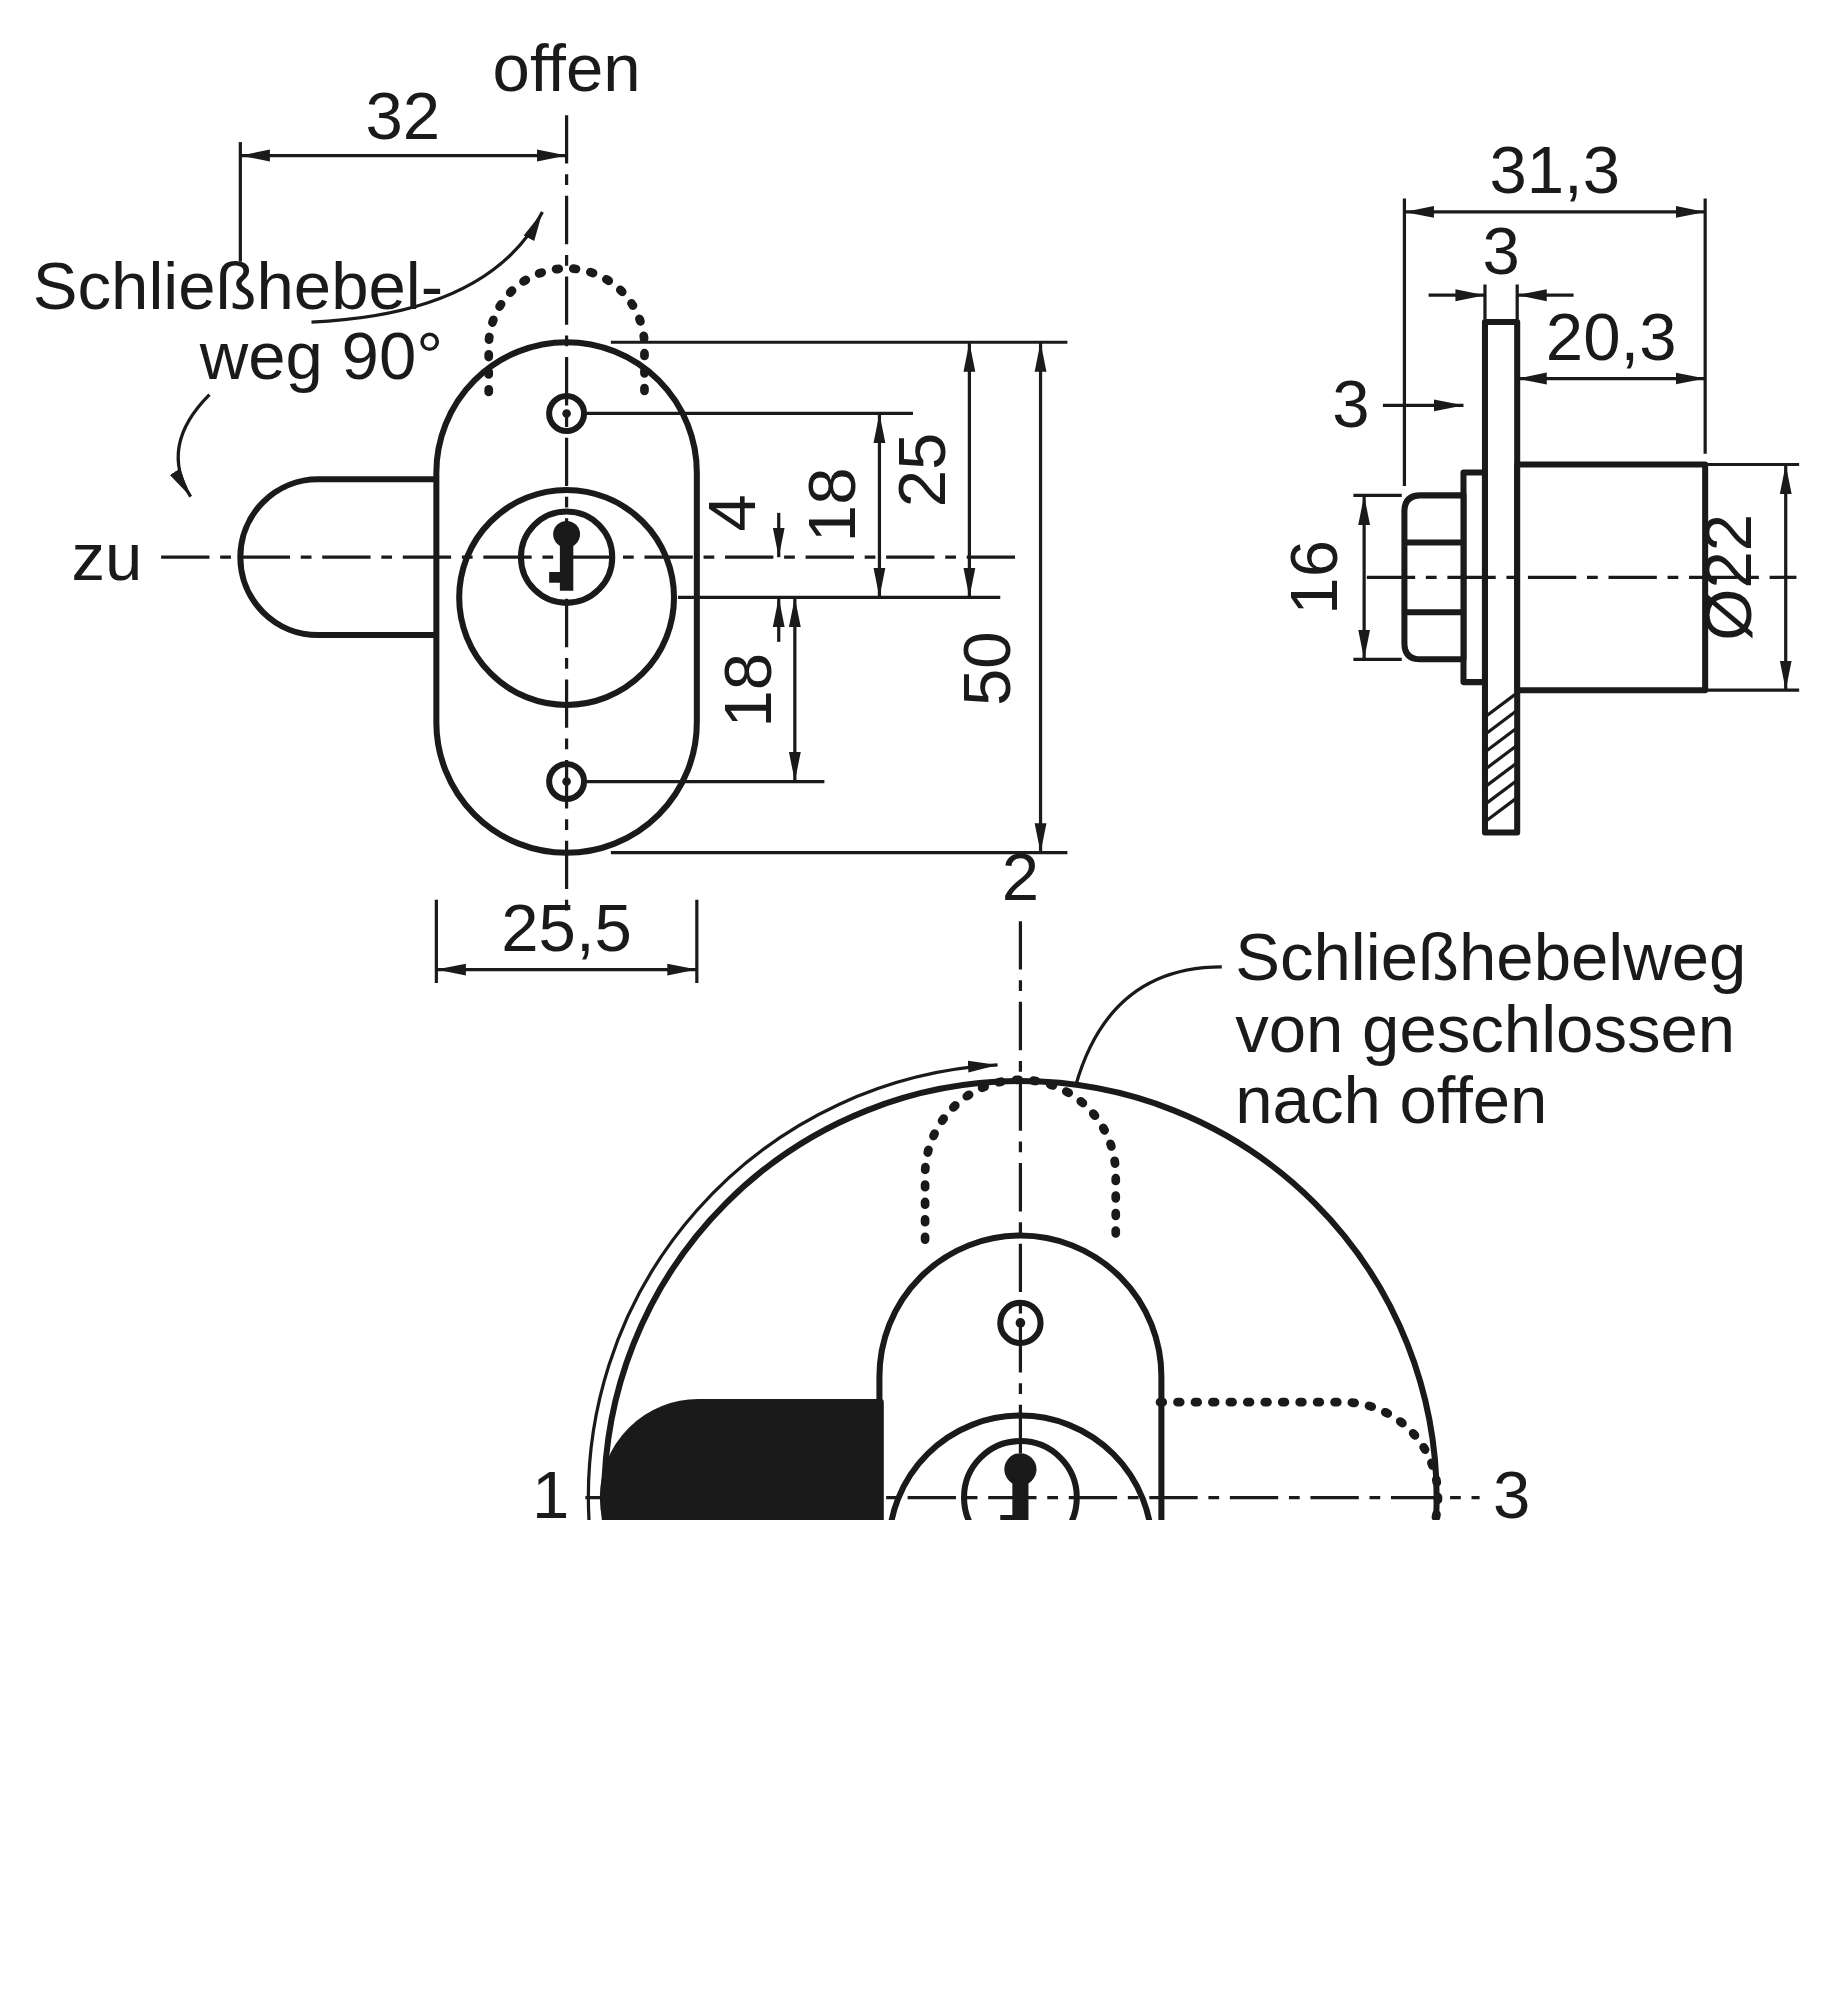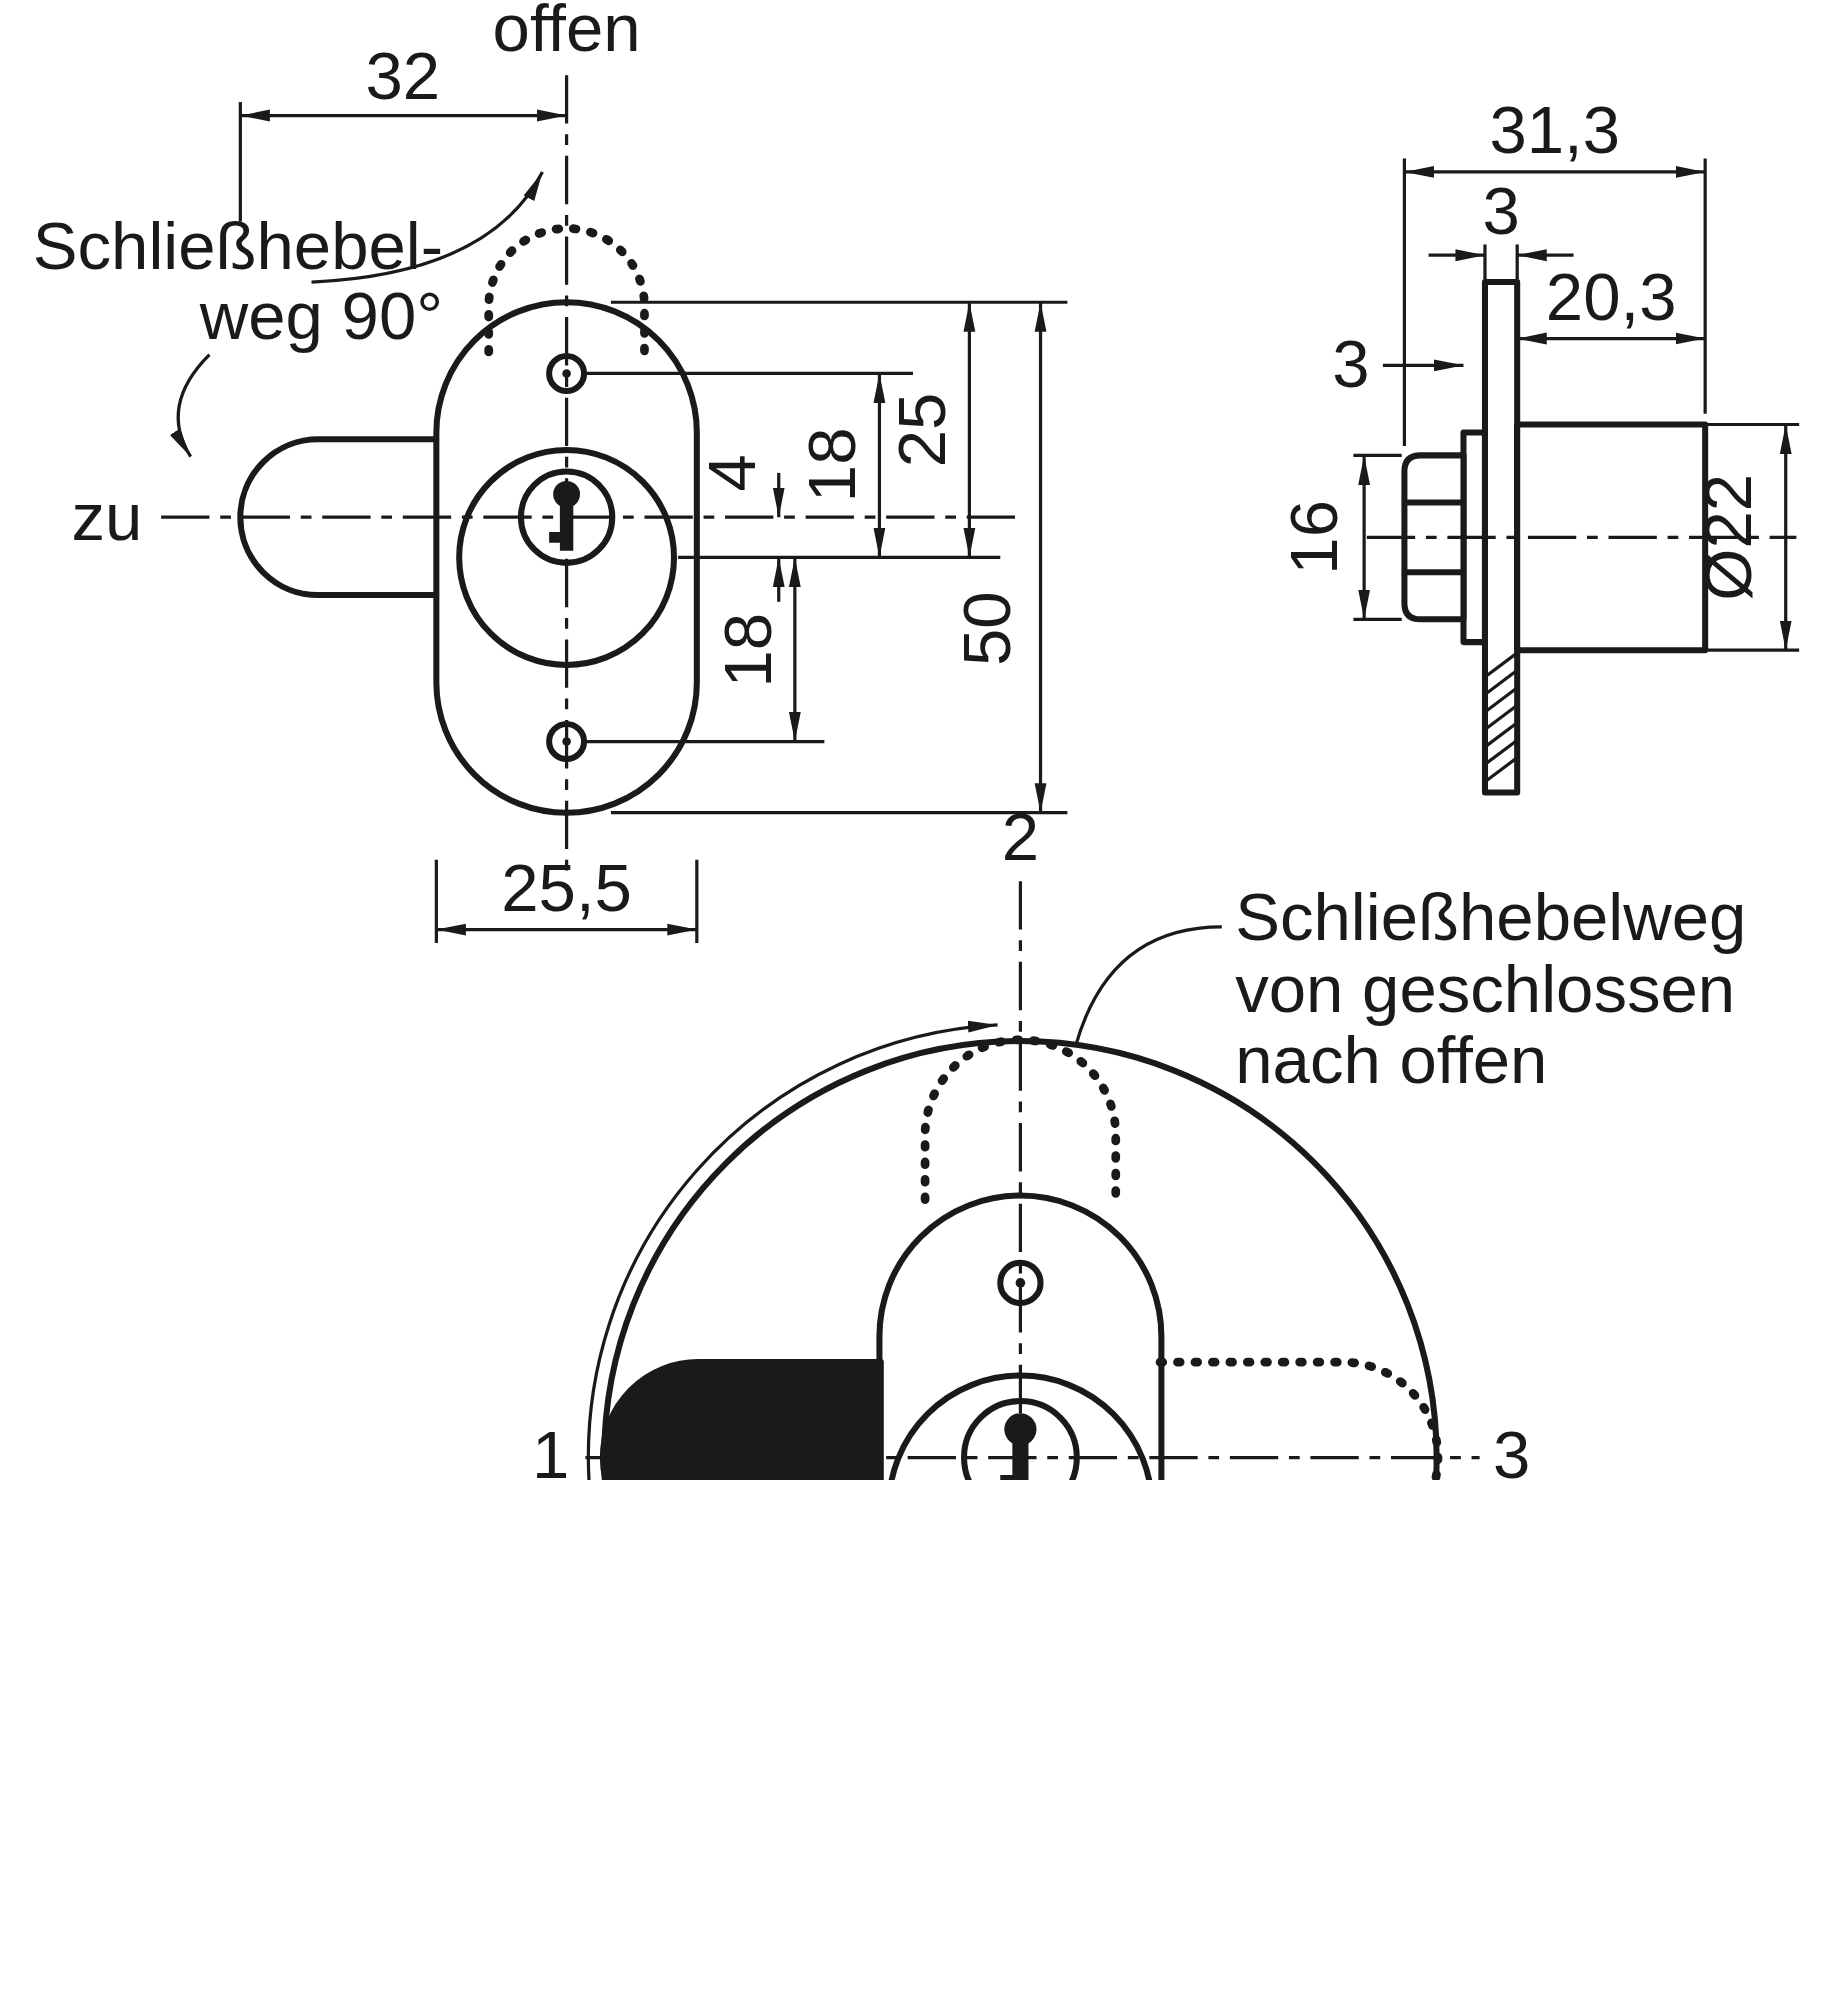--- a/index.html
+++ b/index.html
@@ -1,17 +1,17 @@
 <!DOCTYPE html>
 <html style="--ink: #1a1a1a; --paper: #ffffff;font-size:10.7px"><head>
 <meta charset="utf-8">
 <style>
   :root{ --ink:#1a1a1a; --paper:#ffffff; }
   html,body{ margin:0; padding:0; background:var(--paper); }
-  .canvas{ width:1826px; height:1480px; background:var(--paper); }
+  .canvas{ width:1826px; height:1480px; background:var(--paper);margin-top:40px; }
   svg{ display:block; }
   .outline{ fill:var(--paper); stroke:var(--ink); stroke-width:4.5; stroke-linejoin:round; }
   .nofill{ fill:none; stroke:var(--ink); stroke-width:4.5; stroke-linejoin:round; }
   .black{ fill:var(--ink); stroke:var(--ink); stroke-width:4.5; stroke-linejoin:round; }
   .thin{ fill:none; stroke:var(--ink); stroke-width:2.4; }
   .axis{ fill:none; stroke:var(--ink); stroke-width:2.4; stroke-dasharray:36 8 8 8; }
   .dotted{ fill:none; stroke:var(--ink); stroke-width:6.5; stroke-dasharray:2 11; stroke-linecap:round; }
   .glyph{ fill:var(--ink); stroke:none; }
   text{ font-family:"Liberation Sans","DejaVu Sans",sans-serif; font-size:50px; fill:var(--ink); }
 </style>

